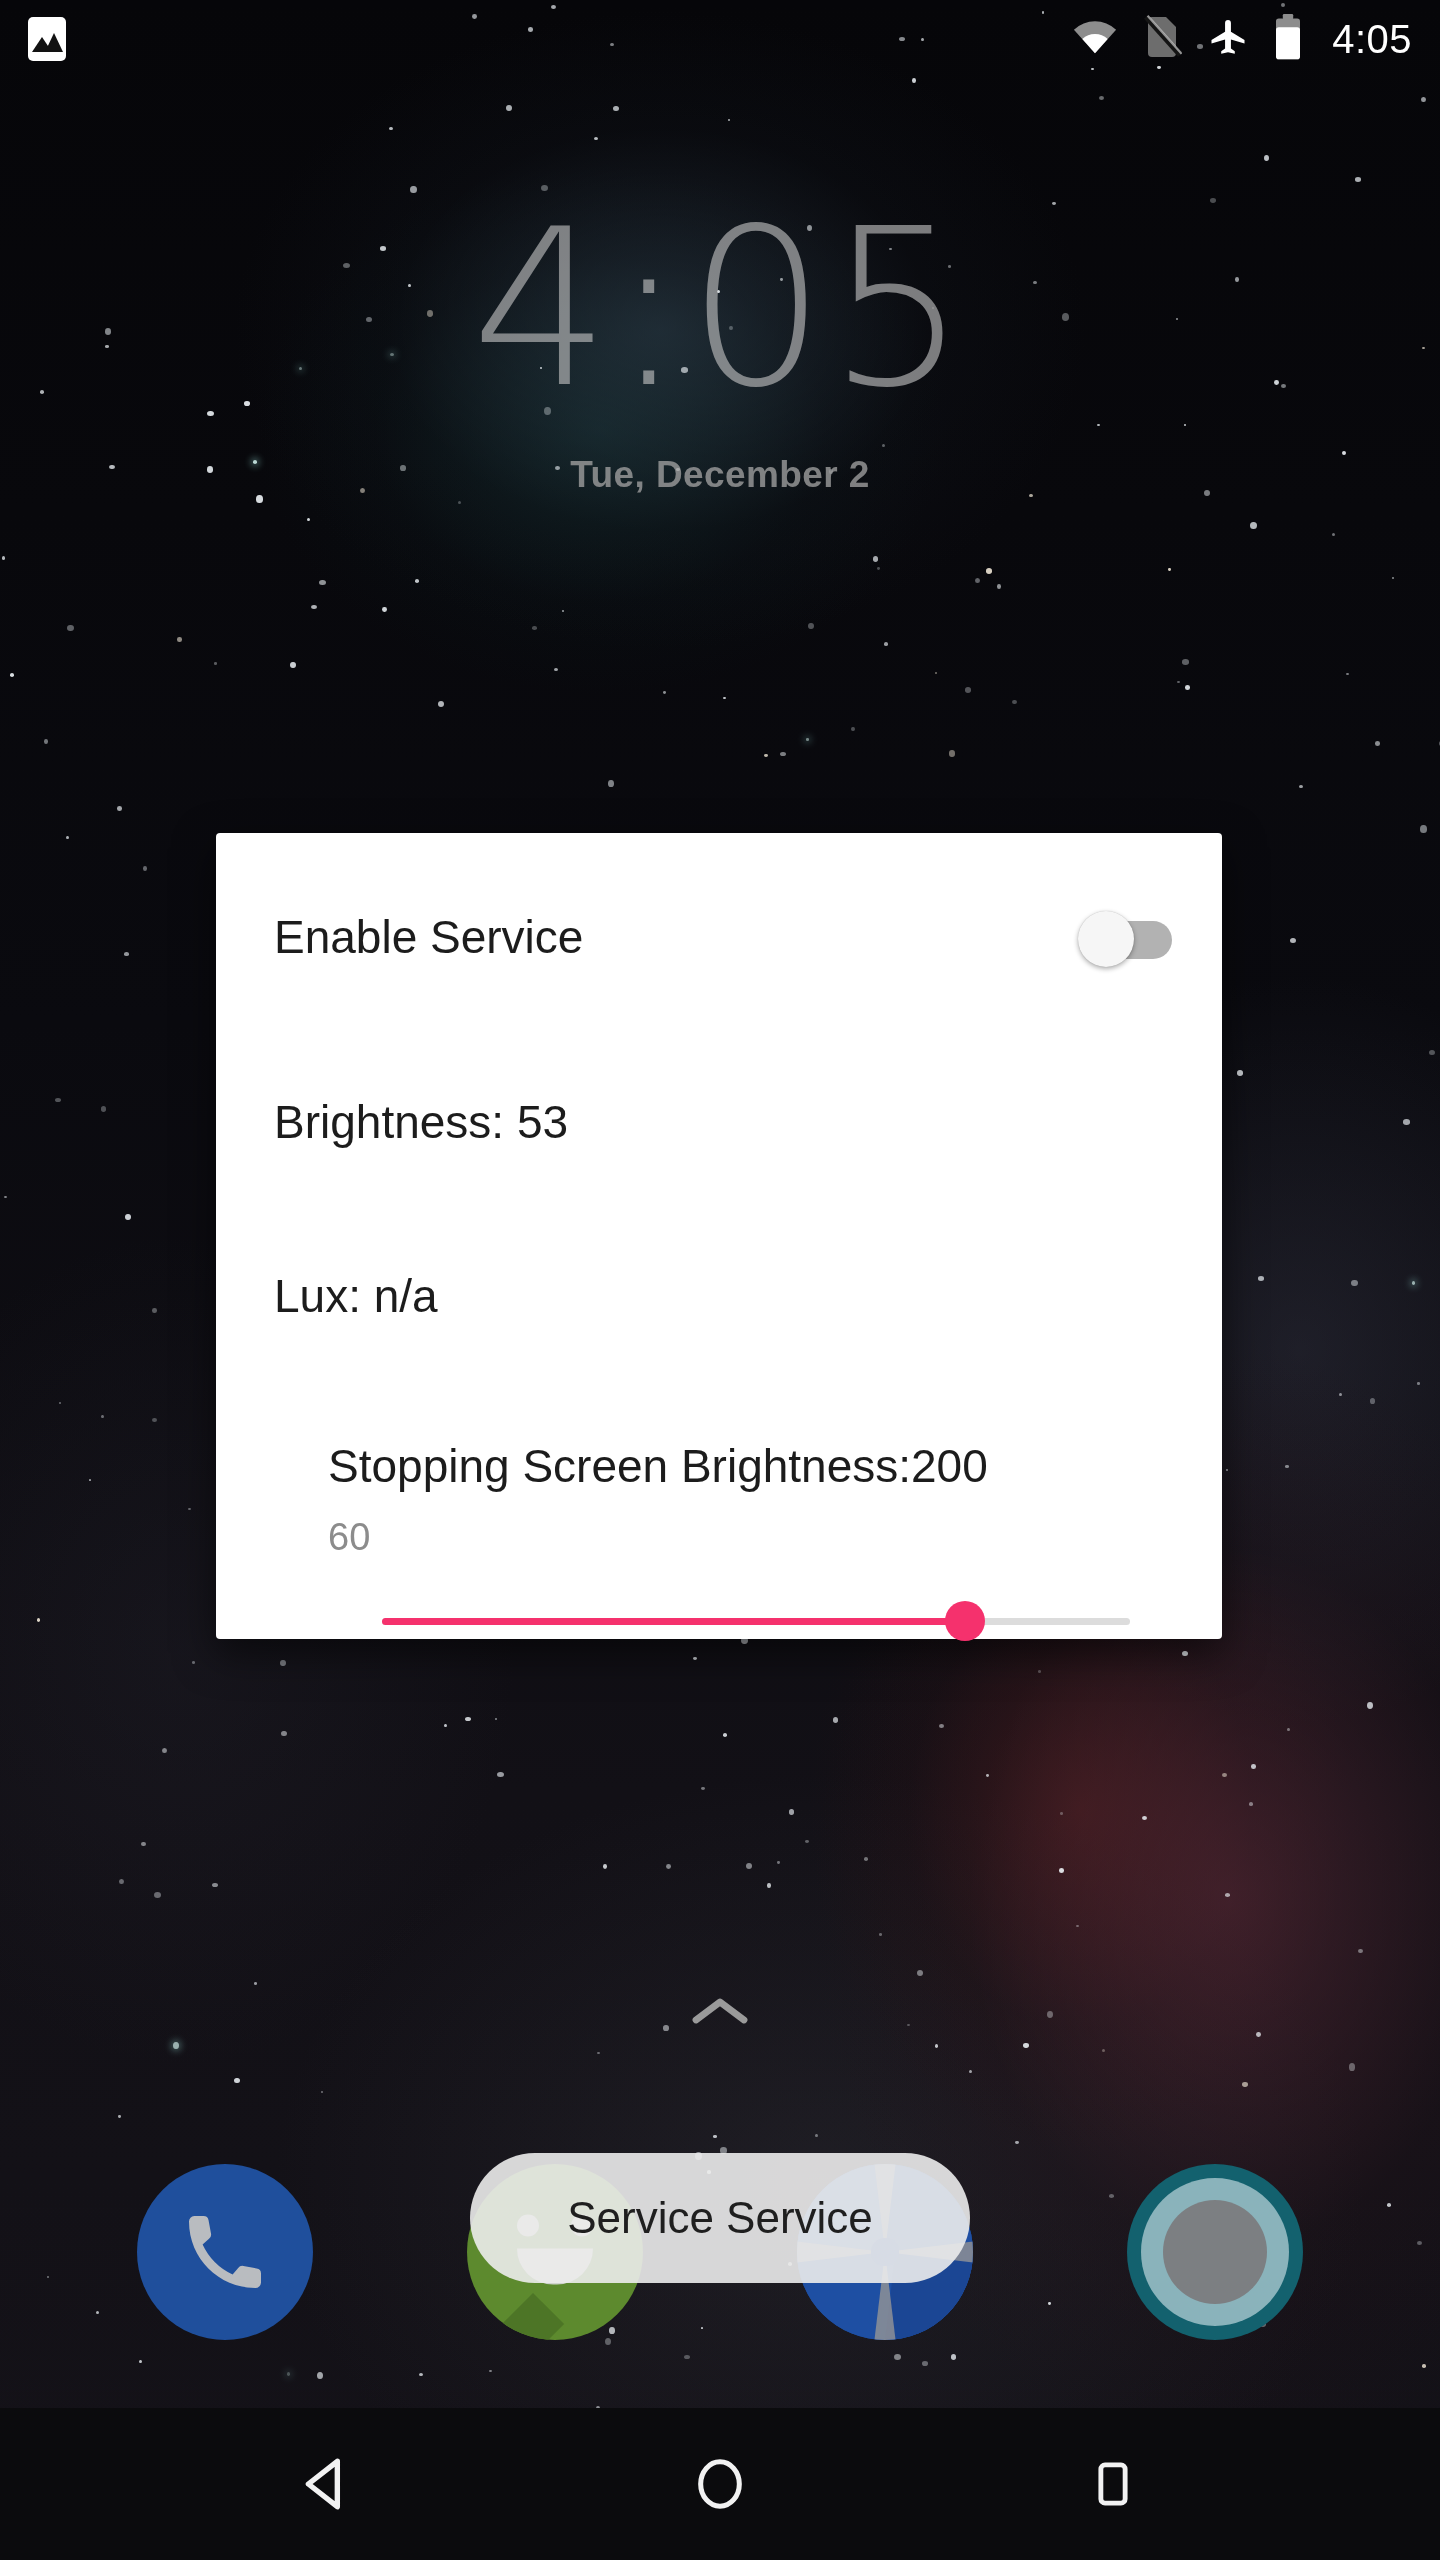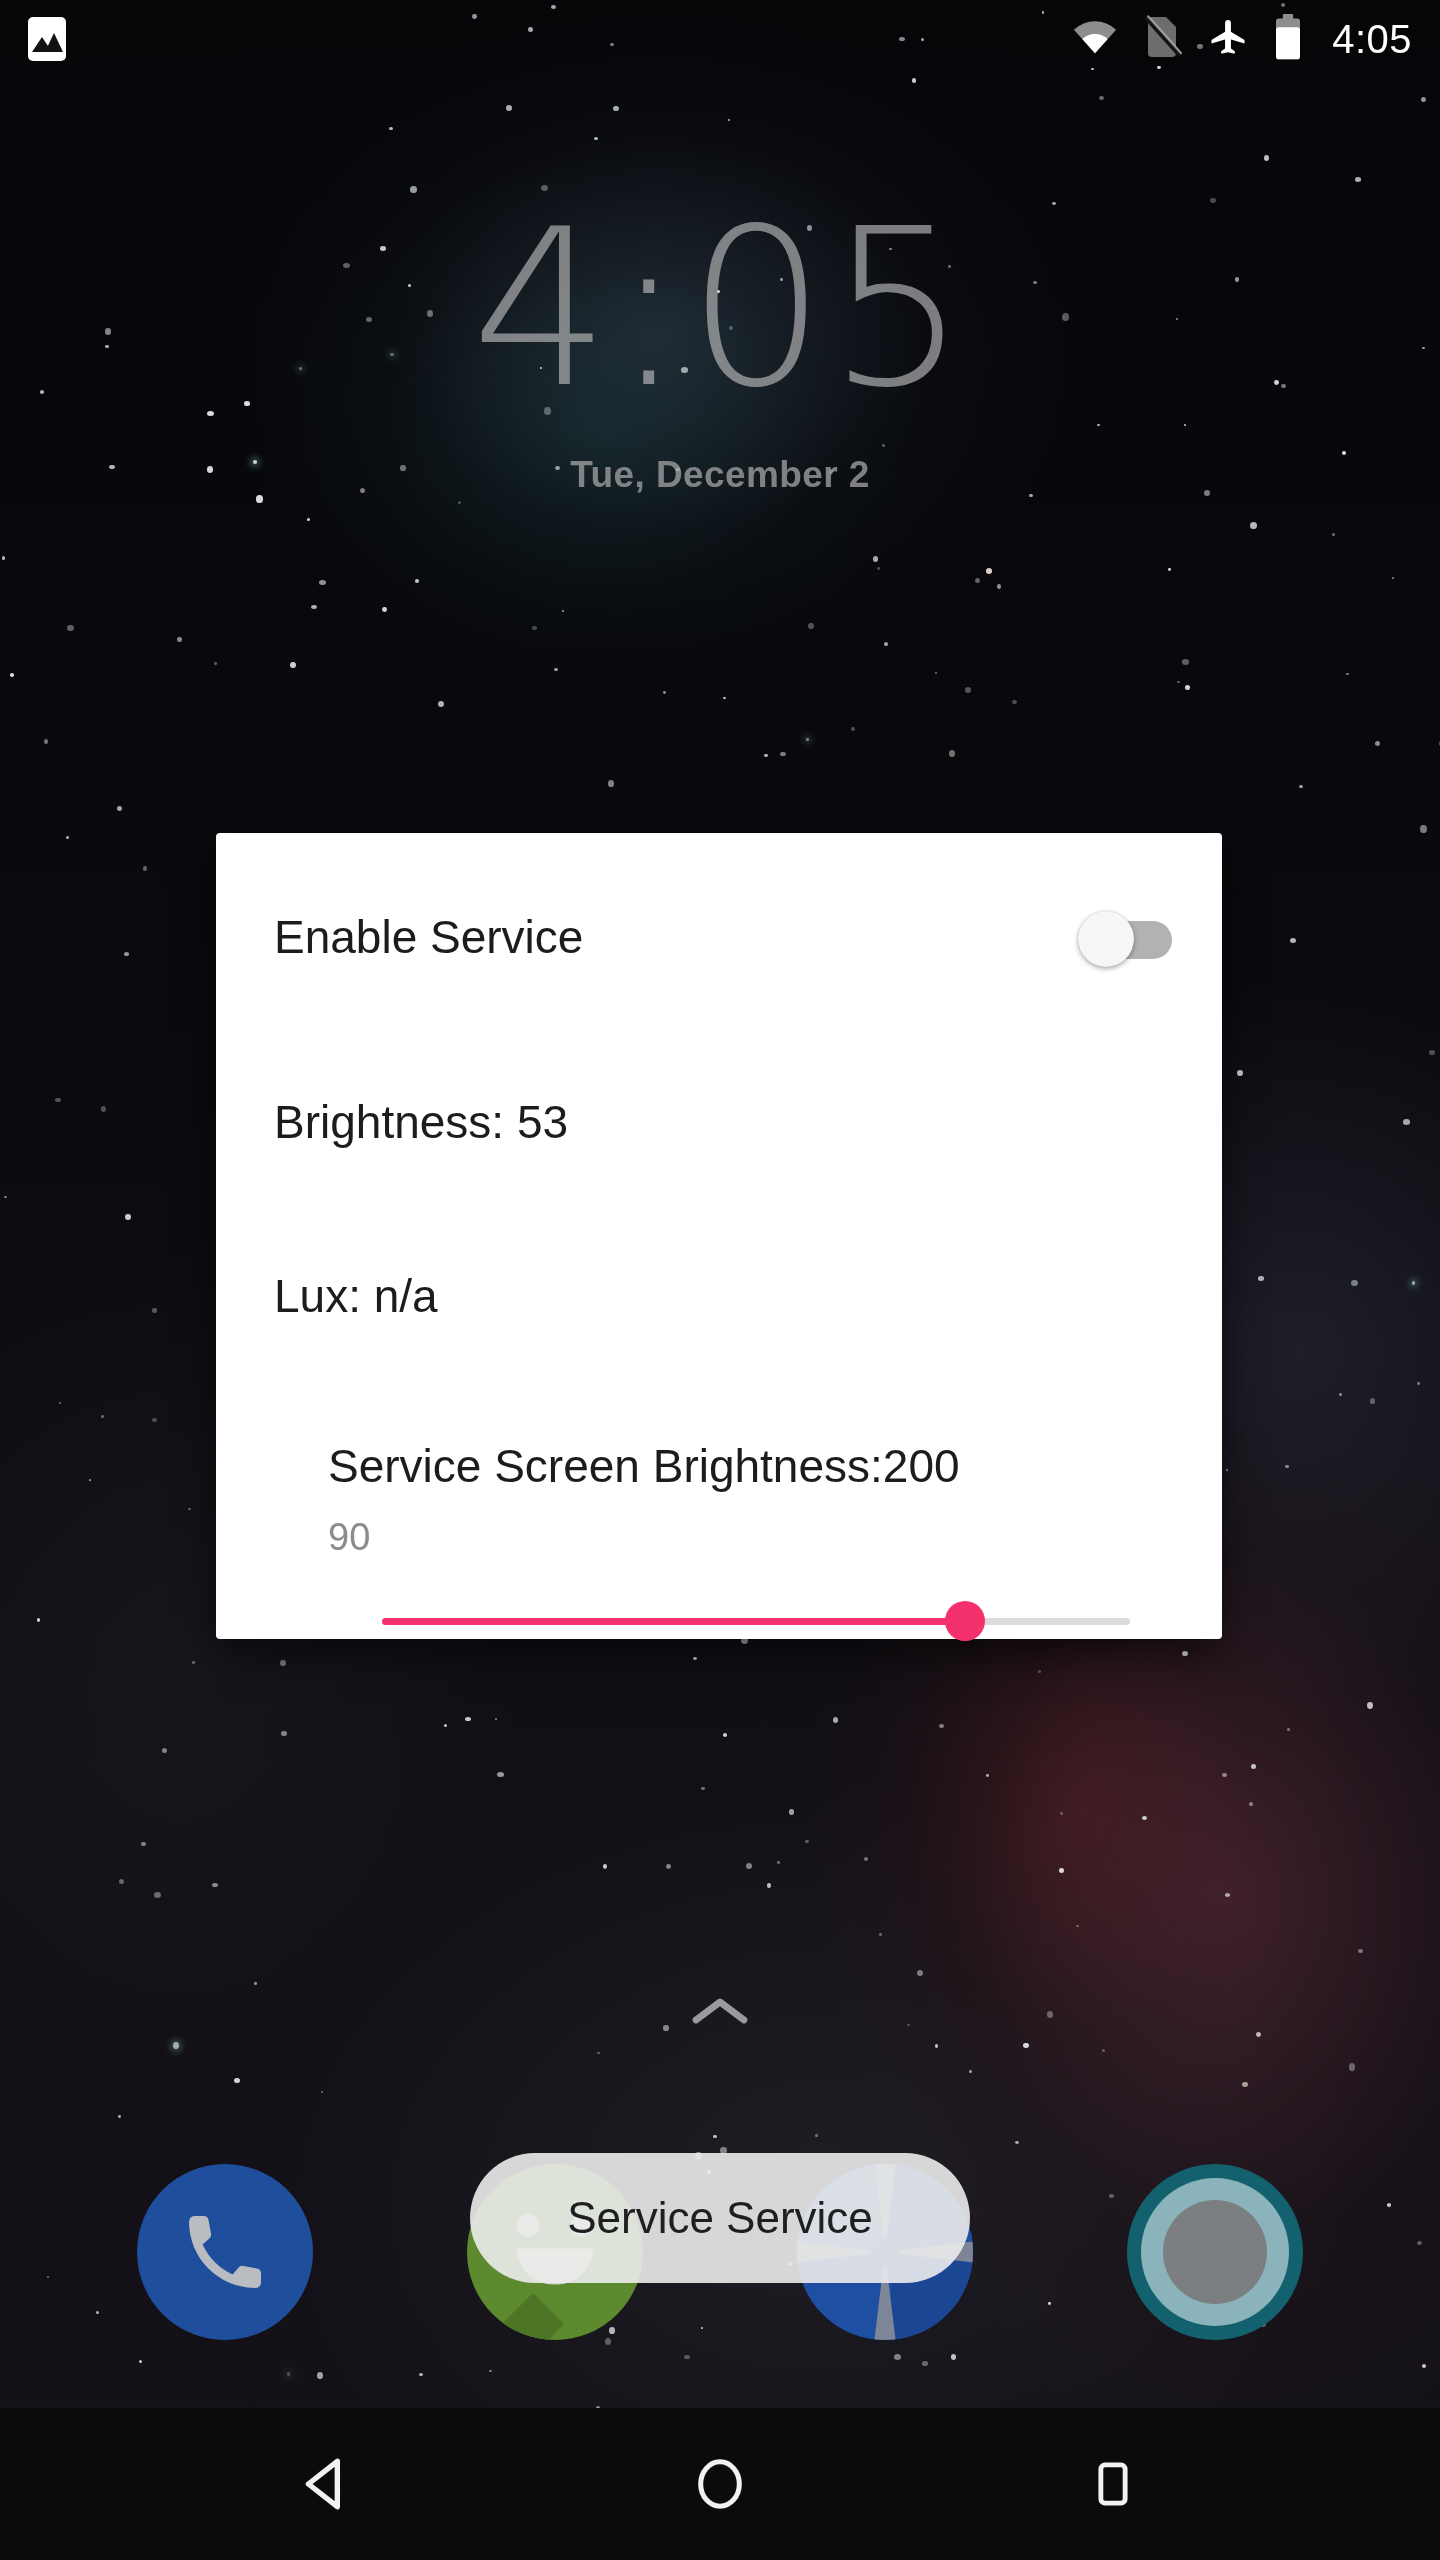--- a/index.html
+++ b/index.html
@@ -726,22 +726,22 @@
       <span class="switch">
         <span class="track"></span>
         <span class="thumb"></span>
       </span>
     </div>
 
     <div class="readout brightness">Brightness: 53</div>
 
     <div class="readout lux">Lux: n/a</div>
 
-    <div class="min-label">Service Screen Brightness:200</div>
-    <div class="min-value">90</div>
+    <div class="min-label">Stopping Screen Brightness:200</div>
+    <div class="min-value">60</div>
 
     <div class="slider">
       <span class="track-bg"></span>
       <span class="track-fill" id="sliderFill" style="width: 78%;"></span>
       <span class="knob" id="sliderKnob" style="left: 78%;"></span>
     </div>
 
   </div>
 
   <div class="drawer-handle">

